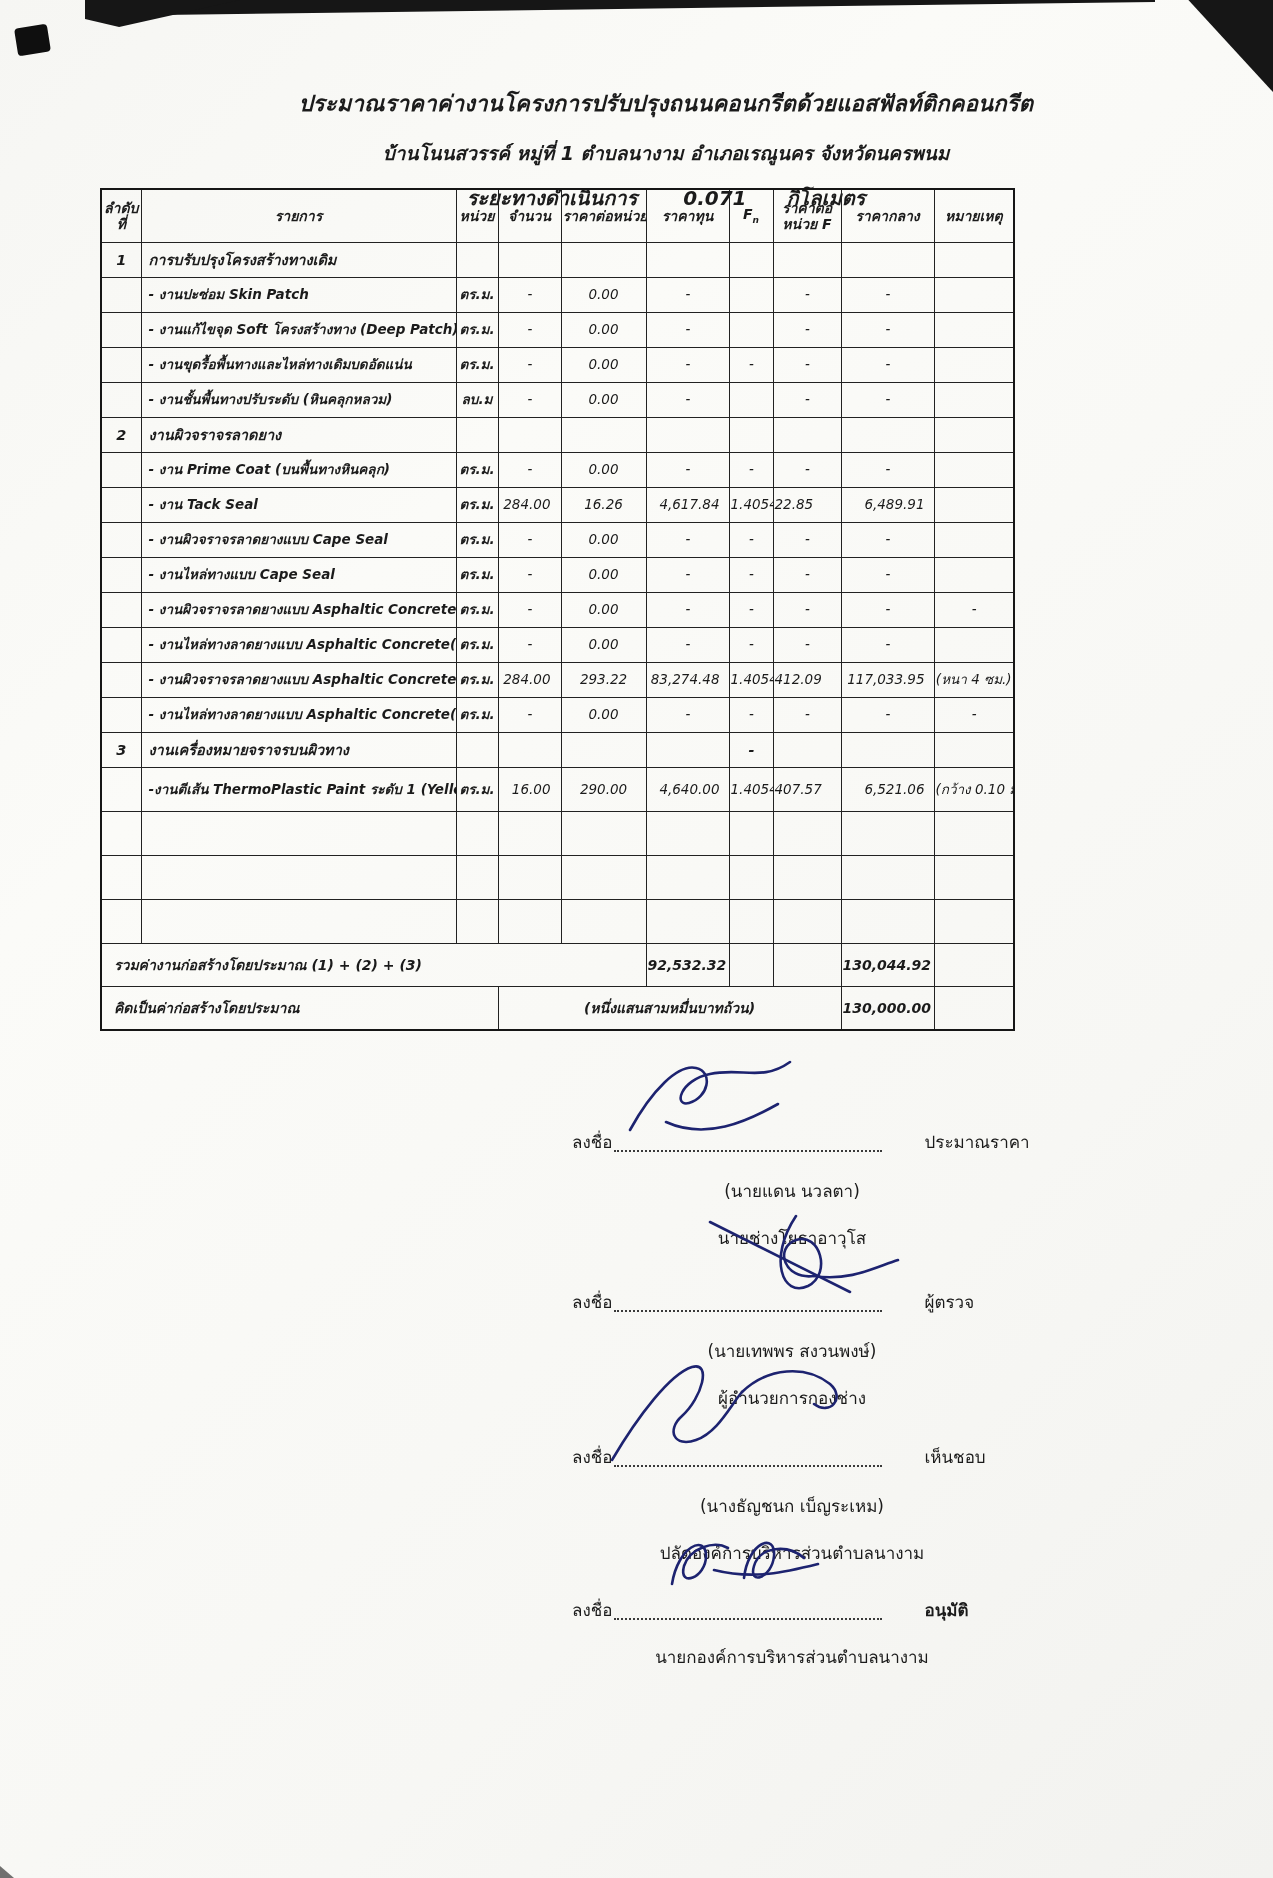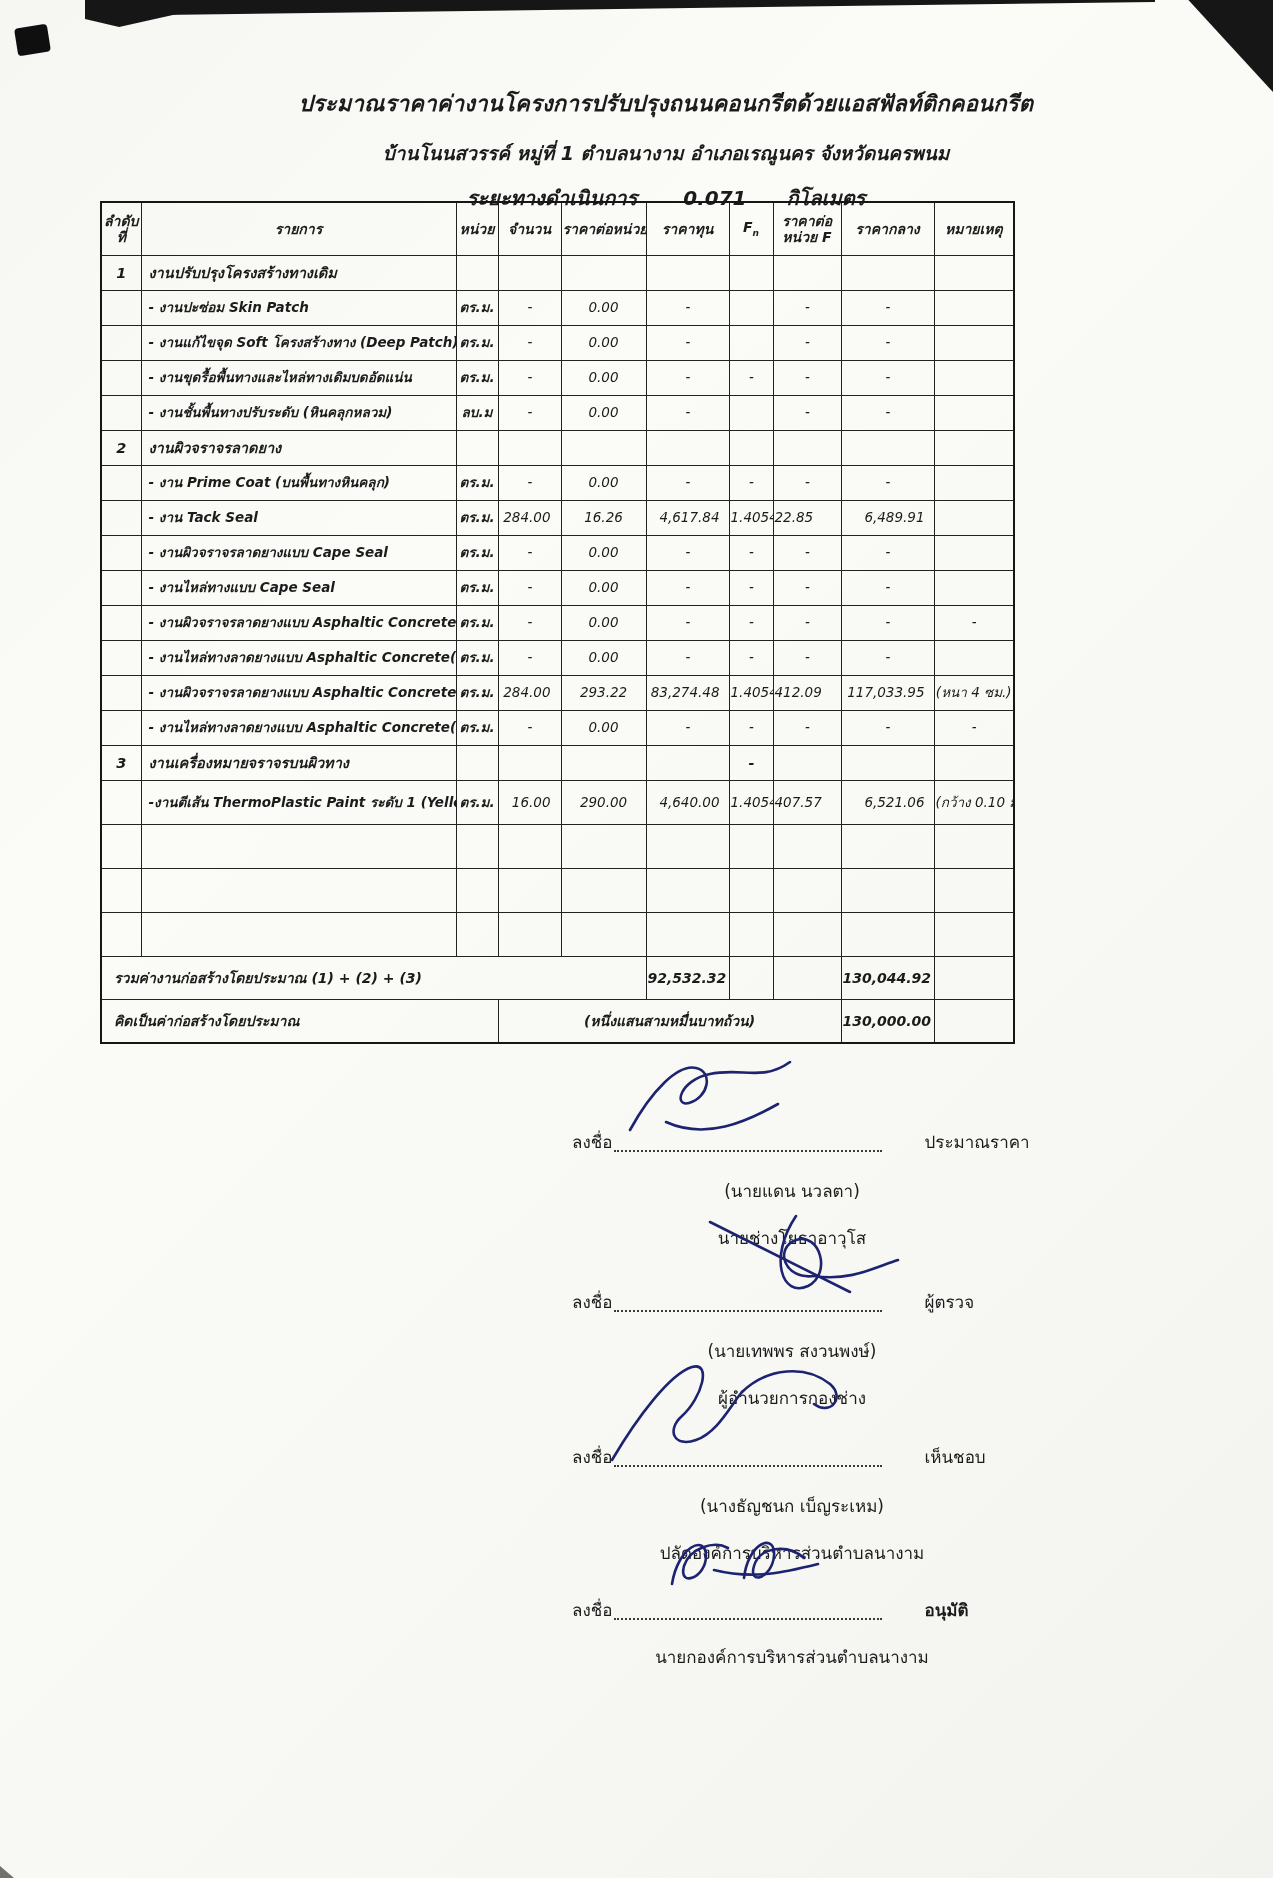--- a/index.html
+++ b/index.html
@@ -19,21 +19,21 @@
   
   .title-wrap{position:absolute;left:0;top:86px;width:1260px;text-align:center;margin-left:36px;}
   .t1{font-size:22px;font-weight:bold;font-style:italic;letter-spacing:.2px;}
   .t2{font-size:19px;font-weight:bold;font-style:italic;margin-top:17px;}
   .t3{font-size:20px;font-weight:bold;font-style:italic;margin-top:14px;}
   .t3 .gap1{display:inline-block;width:46px;}
   .t3 .gap2{display:inline-block;width:40px;}
 
   
   table.boq{
-    position:absolute;left:100px;top:201px;width:913px;
+    position:absolute;left:100px;top:188px;width:913px;
     border-collapse:collapse;table-layout:fixed;
     border:2.5px solid #161616;
   }
   table.boq th,table.boq td{
     border:1.2px solid #222;overflow:hidden;white-space:nowrap;
     font-style:italic;font-size:13.5px;line-height:1.15;
   }
   table.boq thead th{height:50px;font-weight:bold;text-align:center;font-size:14px;vertical-align:middle;}
   .fsub{font-size:9px;vertical-align:sub;}
   tbody tr{height:35px;}
@@ -115,21 +115,21 @@
           <div>ราคาต่อ</div>
           <div>หน่วย F</div>
         </th>
       <th>ราคากลาง</th>
       <th>หมายเหตุ</th>
     </tr>
   </thead>
   <tbody>
       <tr class="section">
     <td class="c-no">1</td>
-    <td class="c-item">งานปรับปรุงโครงสร้างทางเดิม</td>
+    <td class="c-item">การบรับปรุงโครงสร้างทางเดิม</td>
     <td class="c-unit"></td>
     <td class="c-qty"></td>
     <td class="c-up"></td>
     <td class="c-cost"></td>
     <td class="c-f"></td>
     <td class="c-upf"></td>
     <td class="c-mid"></td>
     <td class="c-remark"></td>
   </tr>
       <tr>

